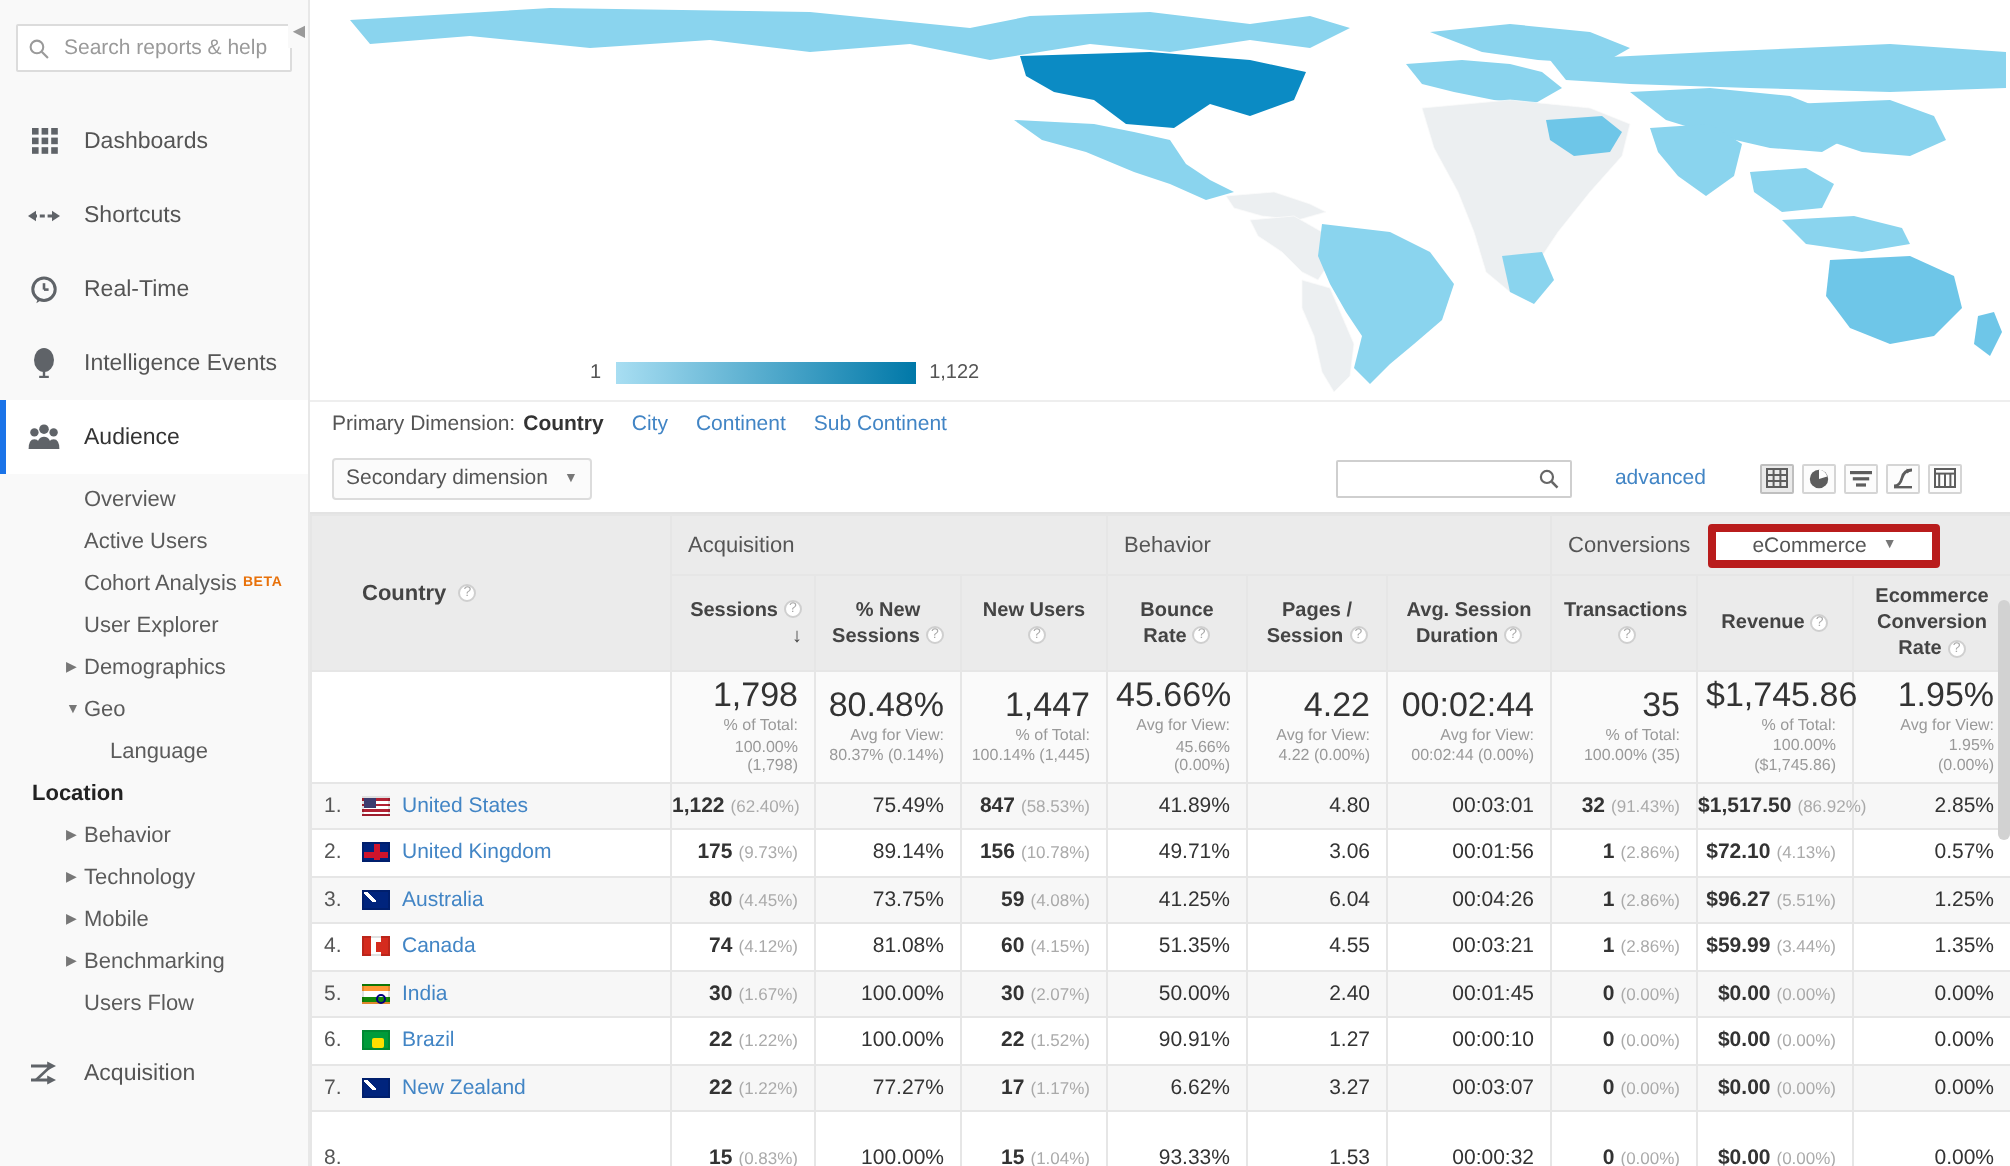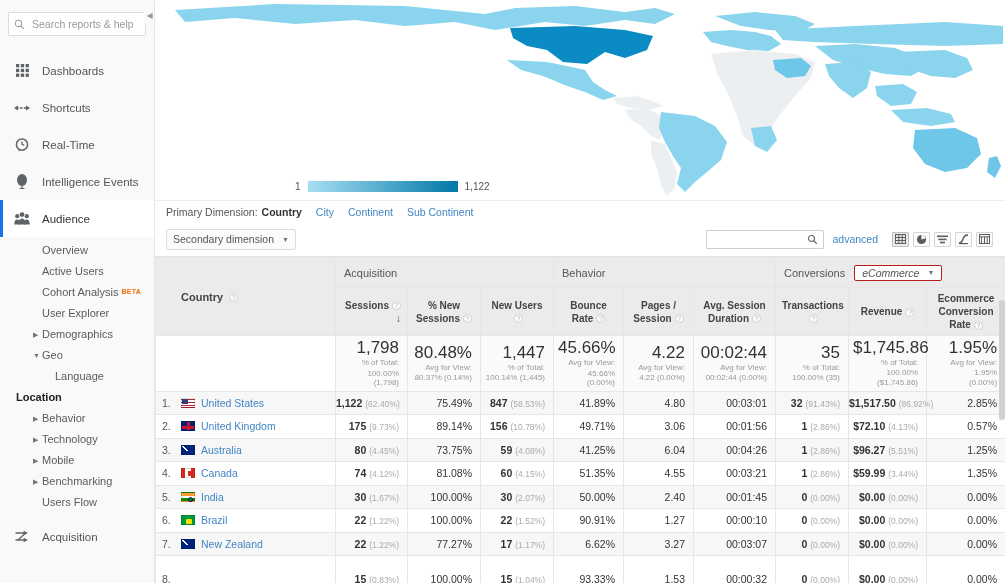--- a/index.html
+++ b/index.html
@@ -113,32 +113,32 @@
     font-size: 10.5px; color: #555;
     border-top: 1px solid #eee;
   }
   .primary-dim .pd-label { color: #555; margin-right: 4px; }
   .primary-dim .pd-item { margin-right: 14px; color: #4285c5; cursor: pointer; }
   .primary-dim .pd-item.sel { color: #333; font-weight: bold; cursor: default; }
 
   
   .toolbar {
     display: flex; align-items: center;
-    height: 34px; padding-left: 11px; padding-right: 12px;
+    height: 34px; padding-left: 11px; padding-right: 24px;
     position: relative;
   }
   .sec-dim {
     display: inline-flex; align-items: center;
     height: 21px; padding: 0 6px;
     border: 1px solid #dcdcdc; background: #fbfbfb;
     border-radius: 2px; font-size: 10.5px; color: #555; cursor: pointer;
   }
   .sec-dim .arw { margin-left: 8px; font-size: 7px; color: #777; }
 
-  .tb-right { margin-left: auto; display: flex; align-items: center; }
+  .tb-right { margin-left: auto; display: flex; align-items: center; gap: 13px; }
   .tb-search {
     display: flex; align-items: center;
     width: 118px; height: 19px;
     border: 1px solid #cfcfcf; background: #fff; border-radius: 1px;
   }
   .tb-search input {
     border: 0; outline: 0; width: 92px; margin-left: 3px;
     font-family: "Liberation Sans", sans-serif; font-size: 10px; color: #555;
   }
   .tb-search .sicon {
@@ -181,23 +181,23 @@
   .qmark {
     display: inline-block; width: 9px; height: 9px; border-radius: 50%;
     background: #fff; border: 1px solid #cfcfcf; color: #aaa;
     font-size: 7px; line-height: 8px; text-align: center;
     vertical-align: middle; margin-left: 3px; font-weight: normal;
   }
   .sortarw { color: #444; font-size: 10px; margin-left: 5px; }
 
   .ecom-sel {
     display: inline-flex; align-items: center;
-    background: #fff; border: 1px solid #b91c1c; border-radius: 2px;
-    padding: 1px 7px; font-size: 10.5px; color: #555;
-    margin-left: 6px; cursor: pointer; font-style: italic;
+    background: #fff; border: 4px solid #b91c1c; border-radius: 2px;
+    padding: 1px 18px; font-size: 10.5px; color: #555;
+    margin-left: 6px; cursor: pointer;
   }
   .ecom-sel .arw { margin-left: 8px; font-size: 7px; color: #777; }
 
   .sum-cell {
     height: 44px; background: #fafafa; text-align: right;
     padding: 3px 8px 3px 4px !important; vertical-align: middle;
   }
   .sum-big { font-size: 17px; color: #333; line-height: 18px; text-align: right; }
   .sum-sub { font-size: 8px; color: #999; line-height: 9.5px; margin-top: 1px; }
 

